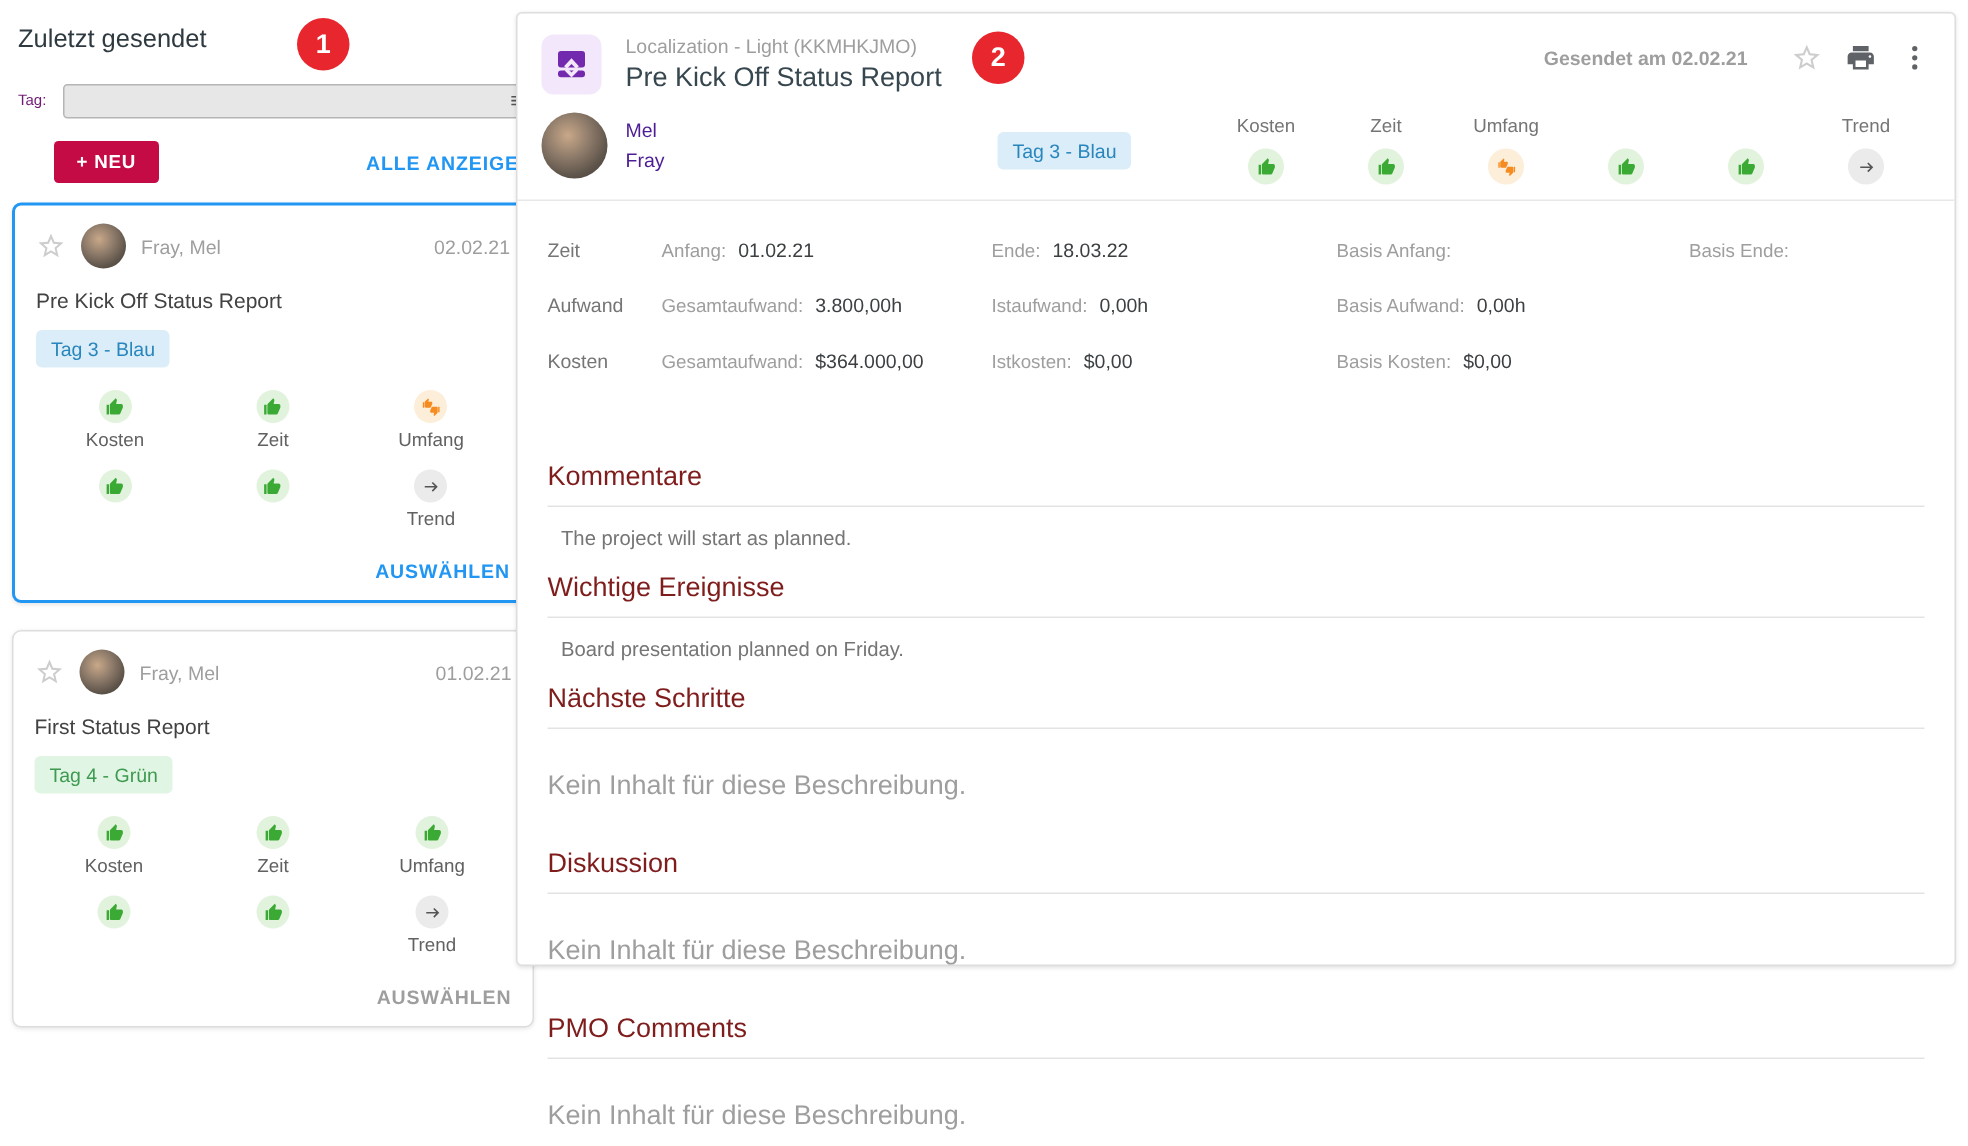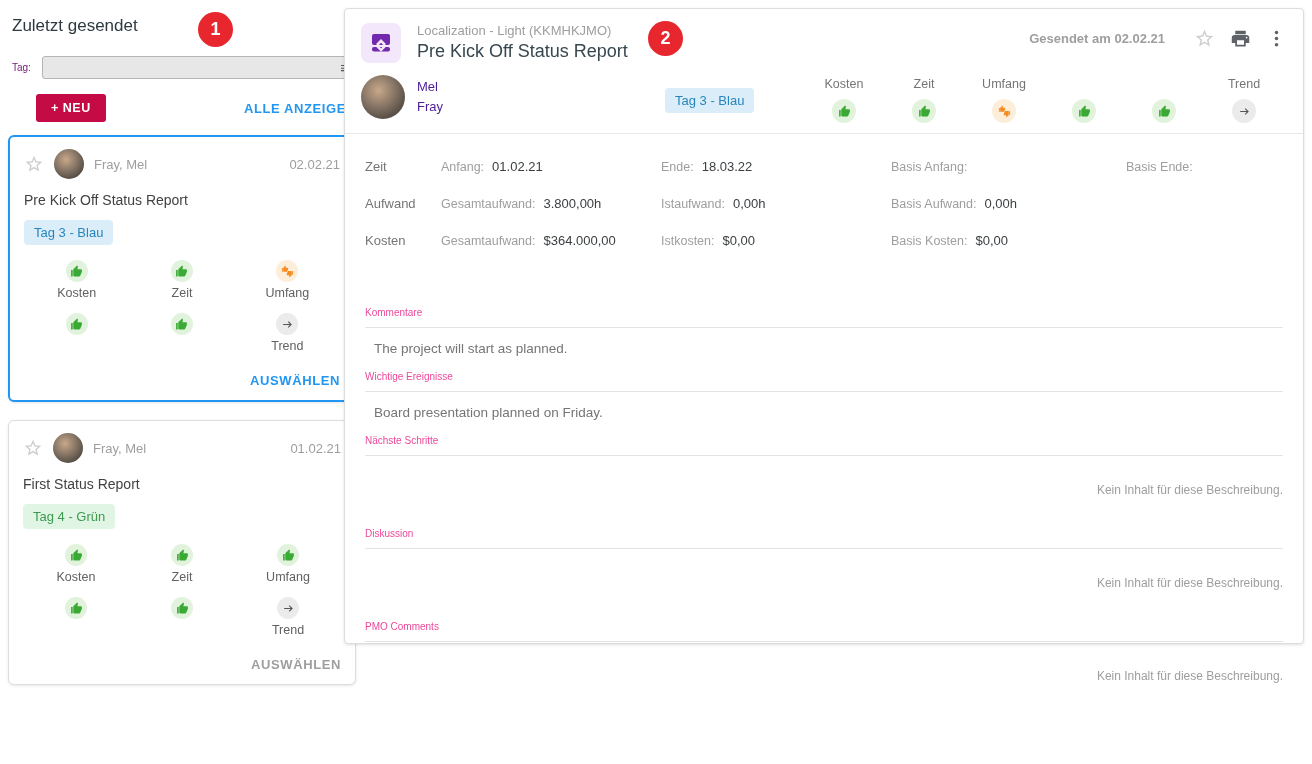--- a/index.html
+++ b/index.html
@@ -81,23 +81,23 @@
   .panel-body { padding:0 20px; }
   .question { margin-top:18px; font-size:14px; color:#4a4a4a; }
   .dgrid { margin-top:14px; }
   .drow { display:grid; grid-template-columns:76px 220px 230px 235px 1fr; height:37px; align-items:center; }
   .dlabel { font-size:13px; color:#757575; }
   .kv { display:flex; align-items:baseline; }
   .kv .k { font-size:12.5px; color:#9e9e9e; }
   .kv .v { font-size:13px; color:#3c4043; margin-left:8px; }
 
   .sections { margin-top:48px; }
-  .sec-head { font-size:10px; color:#ec4899; padding-bottom:9px; border-bottom:1px solid #e3e3e3; }
+  .sec-head { font-size:18px; color:#7f1d1d; padding-bottom:9px; border-bottom:1px solid #e3e3e3; }
   .sec-body { font-size:13.5px; color:#757575; padding:13px 0 15px 9px; }
-  .sec-body.empty { text-align:right; color:#9e9e9e; font-size:12px; padding:27px 0 31px 0; }
+  .sec-body.empty { text-align:left; color:#9e9e9e; font-size:18px; padding:27px 0 31px 0; }
 
   
   .badge { position:absolute; width:35px; height:35px; border-radius:50%;
     background:var(--badge_red,#E8262E); color:#fff; font-size:18px; font-weight:700;
     display:flex; align-items:center; justify-content:center; z-index:5; }
   #badge-1 { left:198px; top:12px; }
   #badge-2 { left:648px; top:21px; }
 </style>
 </head>
 <body>

